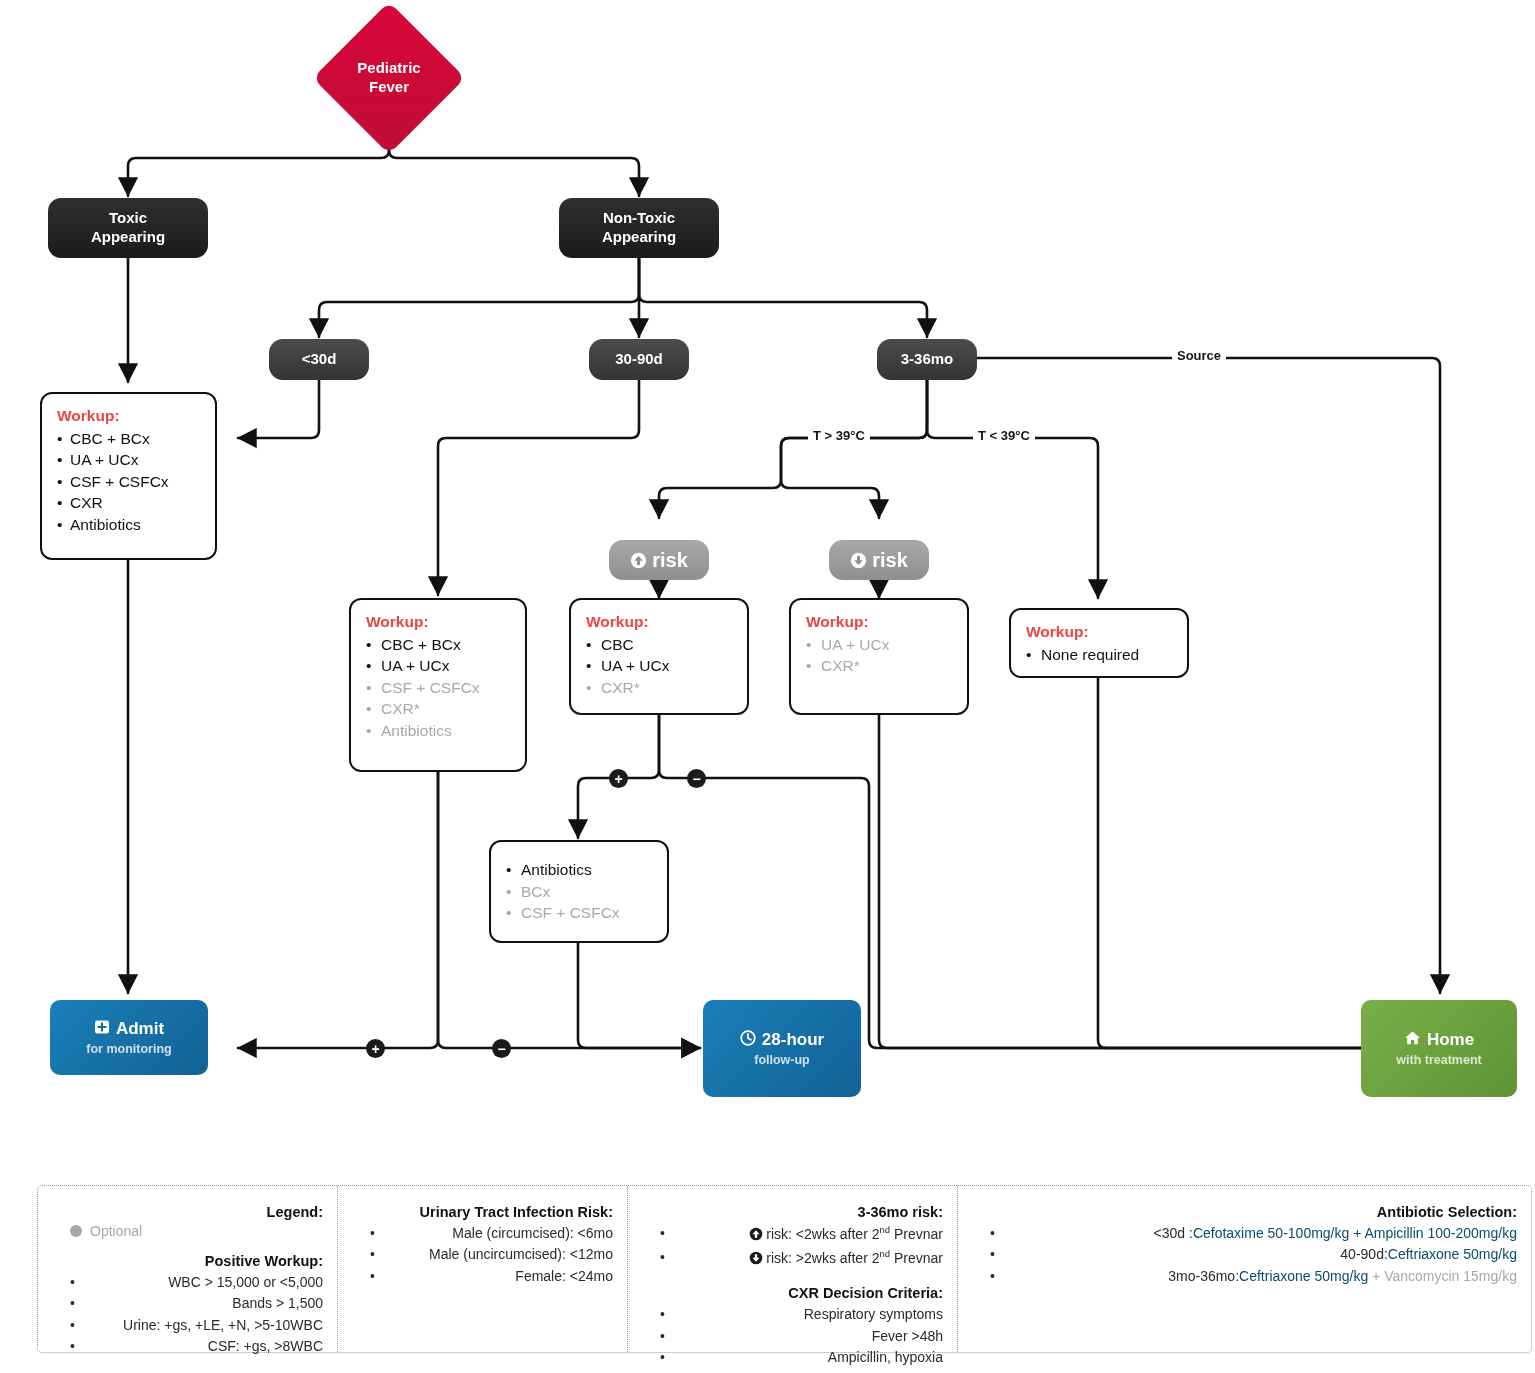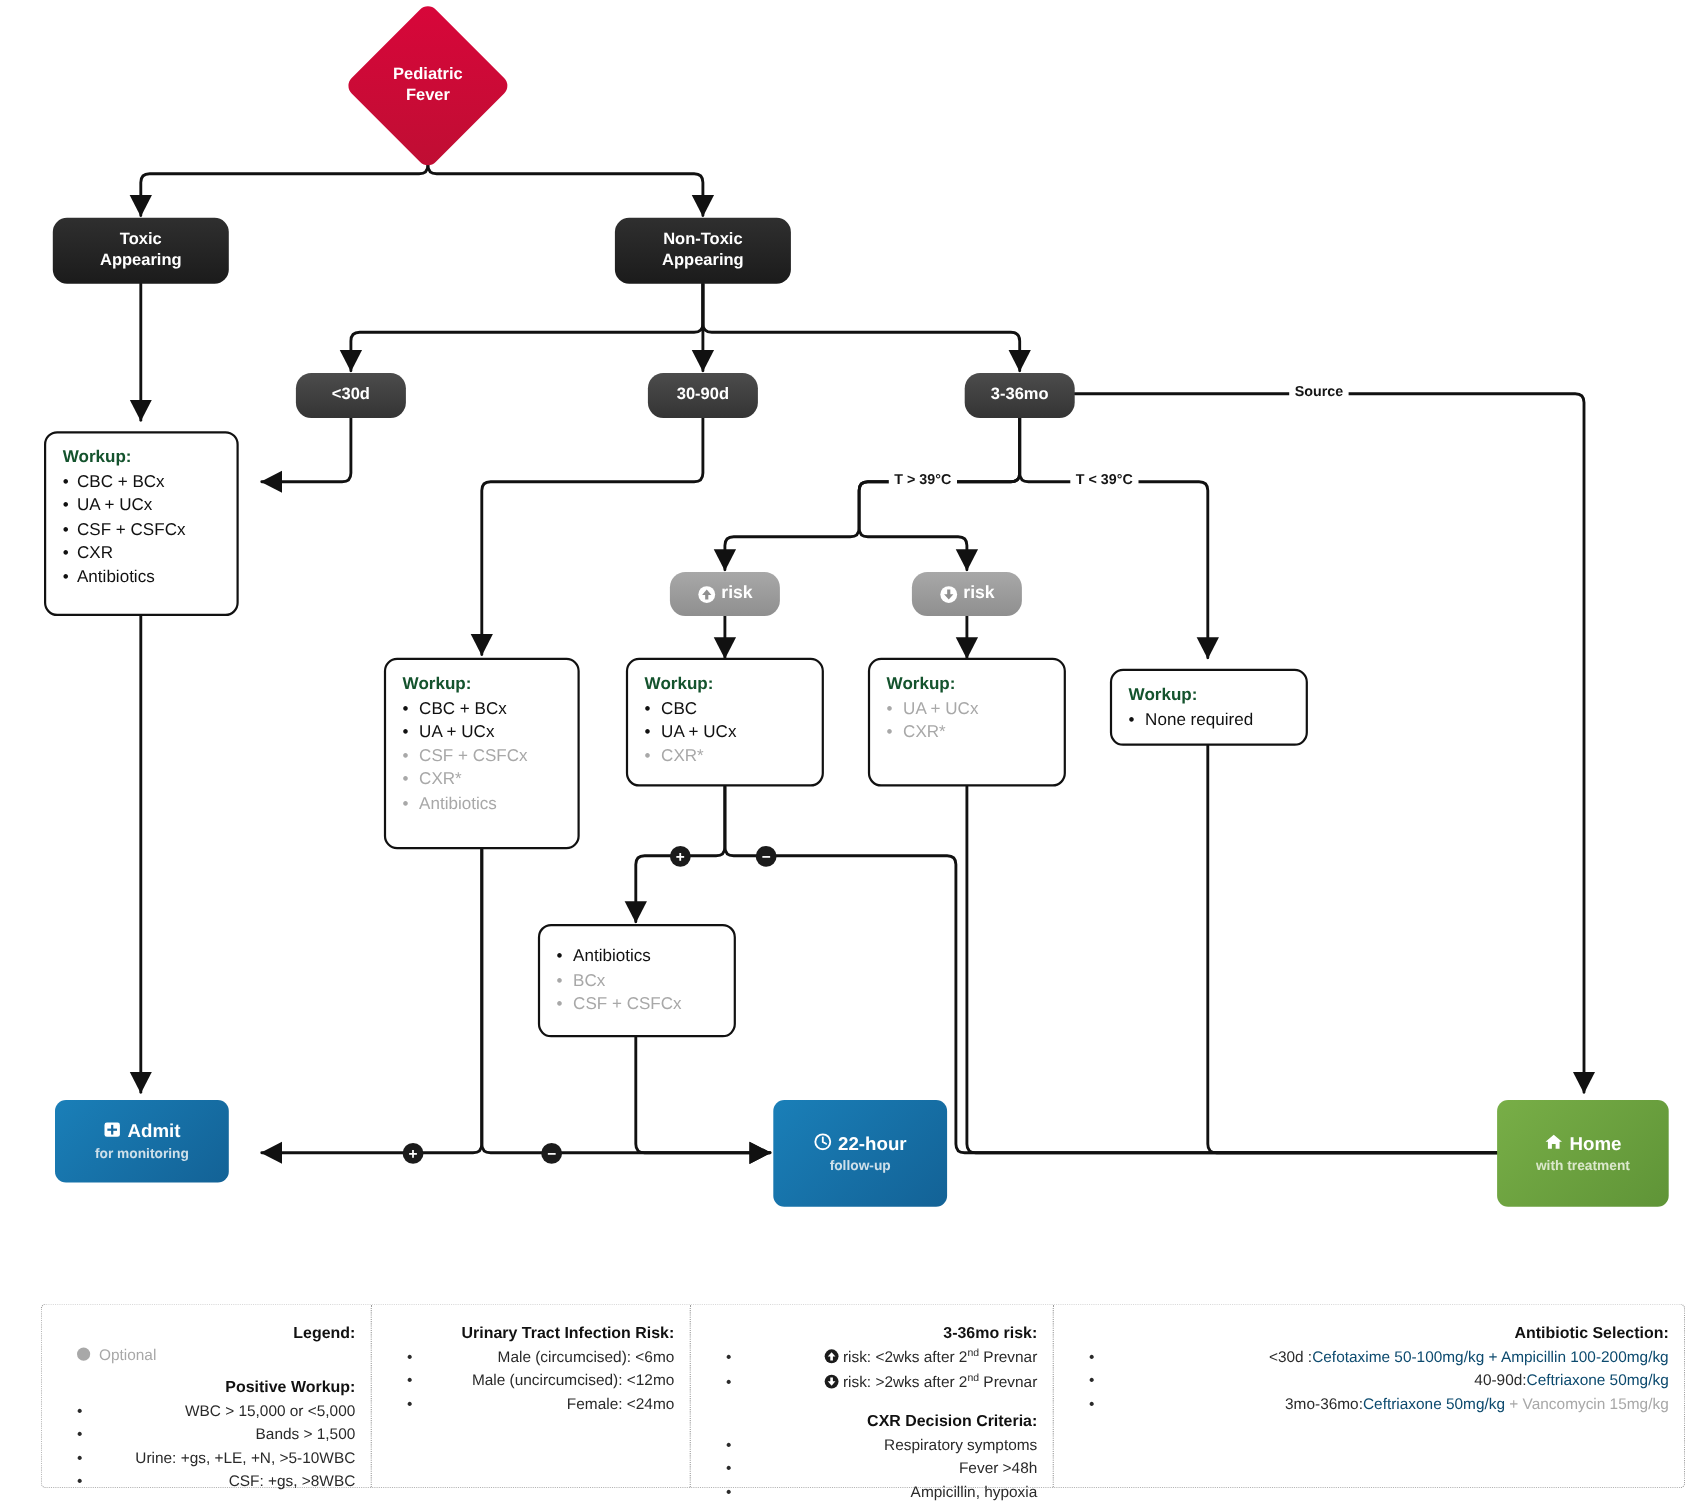--- a/index.html
+++ b/index.html
@@ -60,37 +60,38 @@
     line-height: 1.25;
   }
   .pill.age {
     background: linear-gradient(180deg, #4c4c4c 0%, #343434 100%);
     border-radius: 14px;
     font-size: 15px;
   }
   .pill.risk {
     background: linear-gradient(180deg, #a8a8a8 0%, #8f8f8f 100%);
     border-radius: 14px;
-    font-size: 16px;
+    font-size: 20px;
     gap: 5px;
+    margin-top: 20px;
   }
   .risk-ico { display: inline-flex; align-items: center; }
 
   
   .card {
     position: absolute;
     background: #ffffff;
     border: 2.2px solid #111111;
     border-radius: 12px;
     padding: 13px 15px 13px 15px;
   }
   .card-title {
     font-weight: bold;
     font-size: 15.5px;
-    color: #14532d;
+    color: #ef4444;
     margin-bottom: 3px;
   }
   .card-list { list-style: none; margin: 0; padding: 0; }
   .card-list li {
     font-size: 15.5px;
     color: #111111;
     line-height: 1.38;
     padding-left: 13px;
     position: relative;
     white-space: nowrap;
@@ -381,21 +382,21 @@
   </div>
 
   <div class="term blue" style="left:703px; top:1000px; width:158px; height:97px;">
     <div class="term-main">
       <span>
         <svg width="16" height="16" viewBox="0 0 16 16">
           <circle cx="8" cy="8" r="6.8" fill="none" stroke="#ffffff" stroke-width="1.7"></circle>
           <path d="M8 4.1 L8 8.2 L11 9.8" fill="none" stroke="#ffffff" stroke-width="1.7" stroke-linecap="round"></path>
         </svg>
       </span>
-      <span>22-hour</span>
+      <span>28-hour</span>
     </div>
     <div class="term-sub">follow-up</div>
   </div>
 
   <div class="term green" style="left:1361px; top:1000px; width:156px; height:97px;">
     <div class="term-main">
       <span>
         <svg width="17" height="16" viewBox="0 0 17 16">
           <path d="M8.5 1.6 L16 8 L13.8 8 L13.8 14.3 L10.2 14.3 L10.2 10.1 L6.8 10.1 L6.8 14.3 L3.2 14.3 L3.2 8 L1 8 Z" fill="#ffffff"></path>
         </svg>

